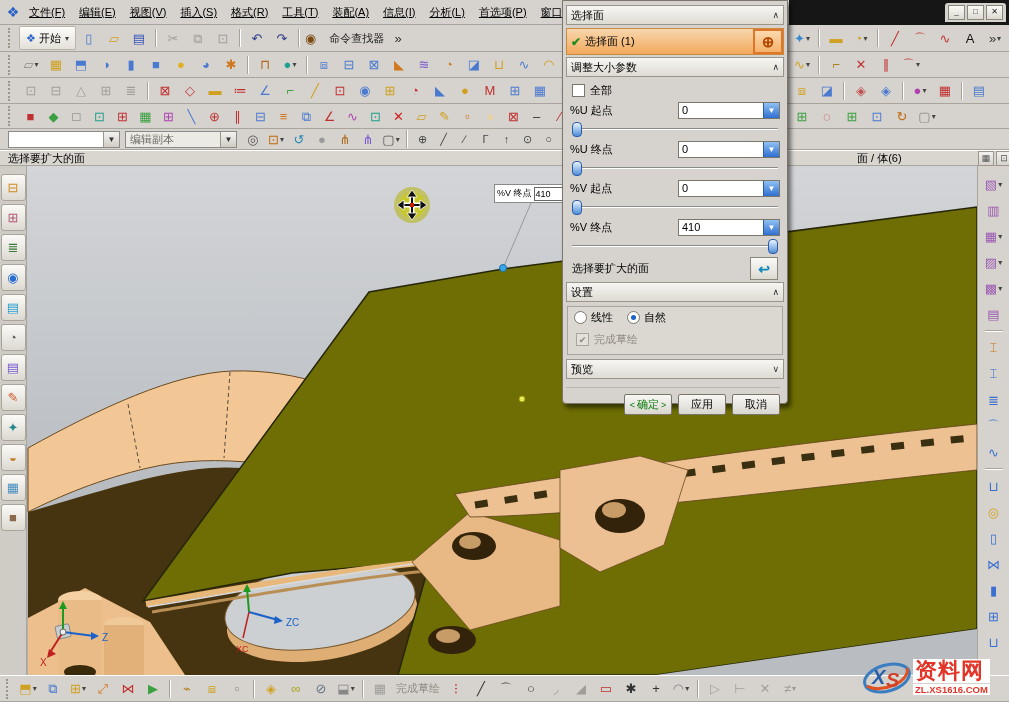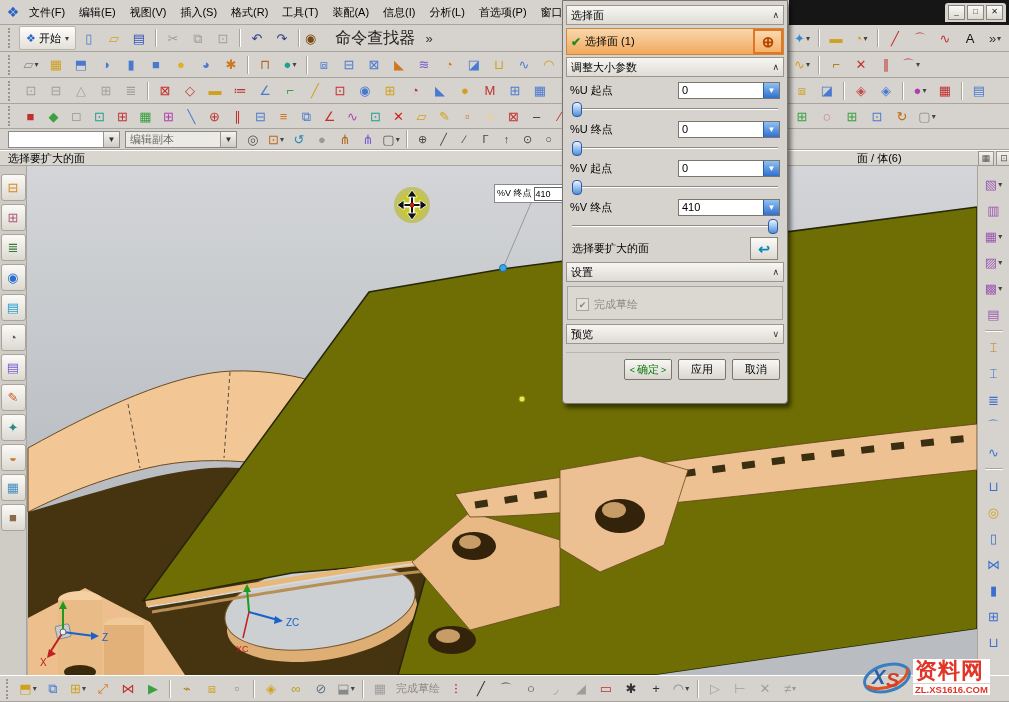--- a/index.html
+++ b/index.html
@@ -2,32 +2,32 @@
 <html><head>
 <meta charset="utf-8">
 <style>
   html,body{margin:0;padding:0;}
   body{width:1009px;height:702px;overflow:hidden;position:relative;background:#d6d3ce;
        font-family:"Liberation Sans",sans-serif;font-size:11px;color:#000;-webkit-font-smoothing:antialiased;}
   .abs{position:absolute;}
   
   .band{position:absolute;left:0;width:1009px;background:#d6d3ce;border-bottom:1px solid #a9a59c;box-sizing:border-box;}
   .menubar{top:0;height:25px;display:flex;align-items:center;padding-left:4px;gap:0;}
-  .menu-item{padding:0 7px;line-height:23px;white-space:nowrap;cursor:default;}
+  .menu-item{padding:0 7px;line-height:23px;white-space:nowrap;cursor:default;text-decoration:underline;}
   .app-icon{width:18px;height:18px;display:flex;align-items:center;justify-content:center;font-size:14px;color:#2a62c8;}
   .row2{top:25px;height:27px;}.row3{top:52px;height:26px;}.row4{top:78px;height:26px;}.row5{top:104px;height:25px;}
   .selbar{top:129px;height:21px;}.promptbar{top:150px;height:16px;background:#d9d6d0;}
   .tstrip{display:flex;align-items:center;height:100%;padding-left:8px;gap:1px;position:relative;}
   .rgroup{position:absolute;left:790px;top:0;height:100%;display:flex;align-items:center;gap:1px;}
   .grip{width:4px;height:80%;border-left:2px dotted #9a968c;margin-right:4px;}
   .tbtn{min-width:22px;height:22px;display:flex;align-items:center;justify-content:center;font-size:13px;
         border:1px solid transparent;border-radius:2px;position:relative;background:transparent;}
   .tbtn .g{line-height:1;}
   .tbtn.grayed{opacity:.42;filter:grayscale(1);}
-  .tbtn .lb{font-size:16px;margin-left:19px;color:#222;}
+  .tbtn .lb{font-size:11px;margin-left:13px;color:#222;}
   .caret{font-size:8px;color:#444;margin-left:1px;}
   .tsep{width:1px;height:18px;background:#a8a49a;border-right:1px solid #fff;margin:0 3px;}
   .startbtn{display:flex;align-items:center;gap:3px;padding:0 6px;height:22px;border:1px solid #b9b5ab;border-radius:2px;background:linear-gradient(#fdfdfb,#e3e0d8);}
   
   .selcombo{width:112px;height:17px;background:#fff;border:1px solid #8a8a8a;display:flex;align-items:center;justify-content:space-between;padding-left:4px;box-sizing:border-box;margin-right:4px;}
   .selcombo.dim{background:#eceae4;color:#6b6b66;}
   .dbtn{width:15px;height:15px;background:linear-gradient(#f4f3f0,#cfccc4);border-left:1px solid #9a968c;font-size:8px;display:flex;align-items:center;justify-content:center;color:#333;}
   
   .promptbar{display:flex;align-items:center;border-top:1px solid #fff;}
   .prompt-msg{margin-left:8px;}
@@ -900,20 +900,24 @@
     <span>选择面 (1)</span>
     <div class="targetbtn">
       <span>⊕</span>
     </div>
   </div>
   <div class="sec-h">
     <span>调整大小参数</span>
     <span class="chev">∧</span>
   </div>
   <div class="dlg-body">
+    <div class="chkrow">
+      <span class="cbox"></span>
+      <span>全部</span>
+    </div>
     <div>
         <div class="prow">
         <div class="prow-top">
           <span class="plabel">%U 起点</span>
           <div class="combo">
             <span class="cval">0</span>
             <span class="cbtn">▼</span>
           </div>
         </div>
         <div class="slider">
@@ -966,20 +970,30 @@
       <div class="resetbtn">
         <span>↩</span>
       </div>
     </div>
   </div>
   <div class="sec-h">
     <span>设置</span>
     <span class="chev">∧</span>
   </div>
   <div class="groupbox">
+    <div class="radios">
+      <span class="radio">
+        <span class="rdot"></span>
+          <span>线性</span>
+      </span>
+      <span class="radio sel">
+        <span class="rdot"></span>
+          <span>自然</span>
+      </span>
+    </div>
     <div class="chkrow grayed" style="margin-top:6px;">
       <span class="cbox">✔</span>
       <span>完成草绘</span>
     </div>
   </div>
   <div class="sec-h">
     <span>预览</span>
     <span class="chev">∨</span>
   </div>
   <div class="dlg-btns">

